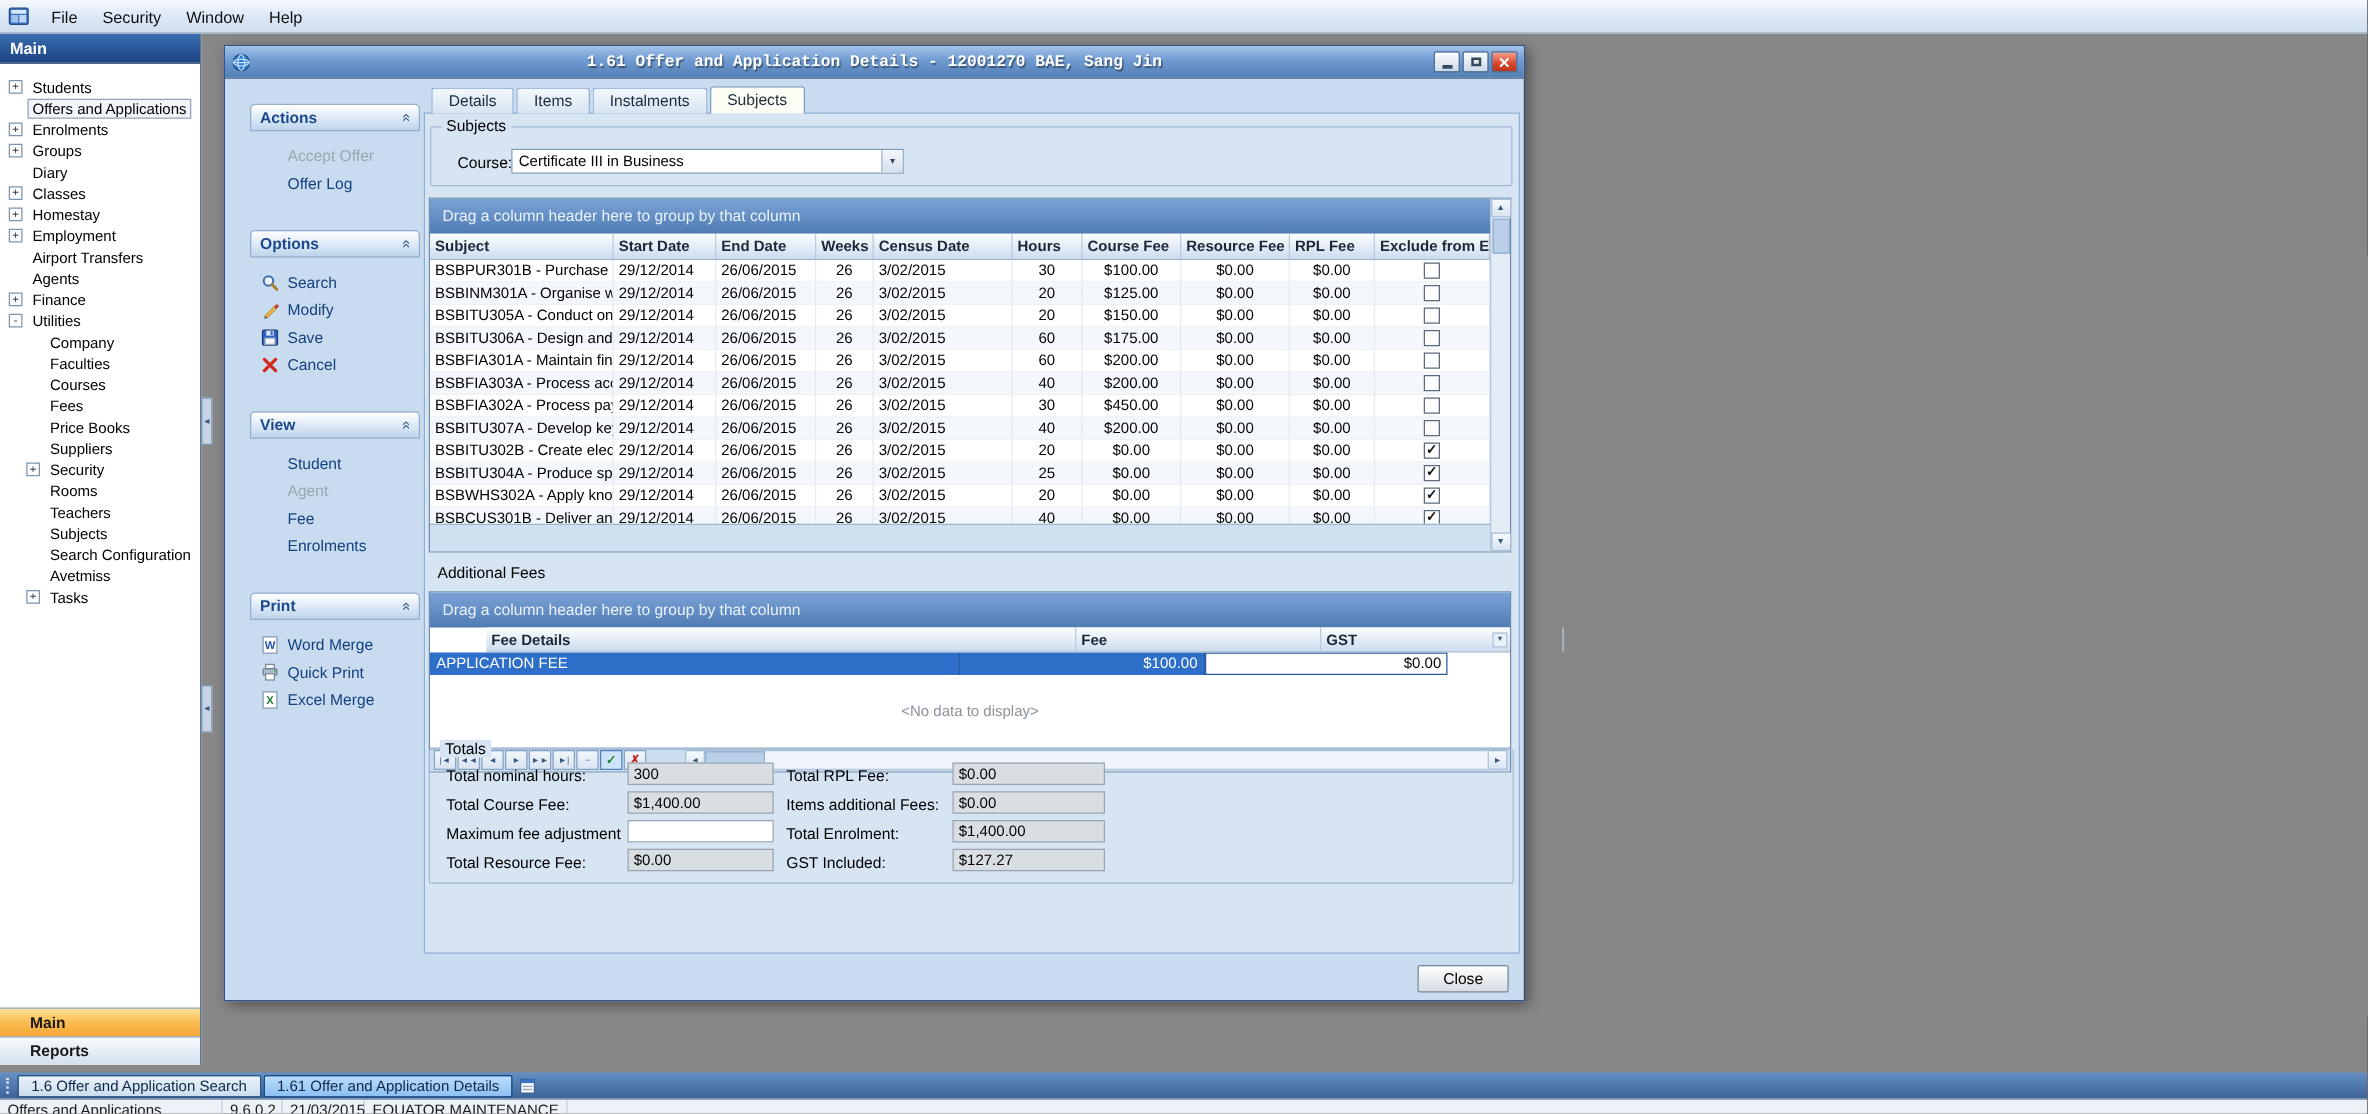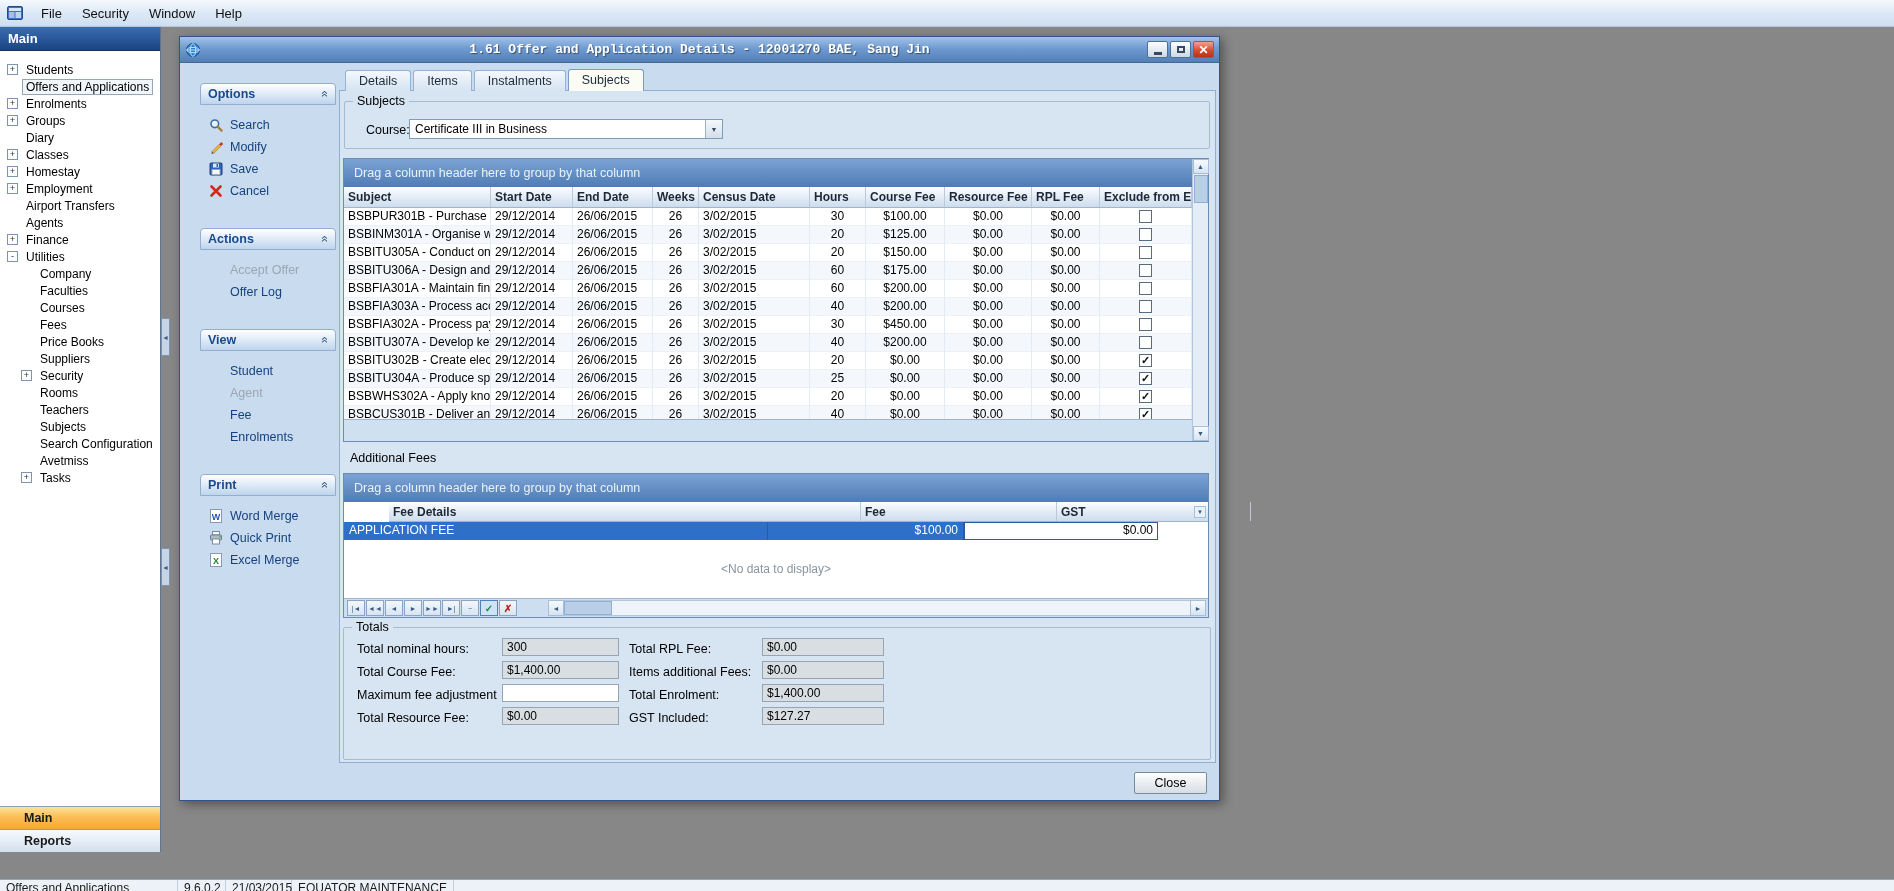--- a/index.html
+++ b/index.html
@@ -131,21 +131,21 @@
   .navbtn.end-edit { background:#cfe3f8; border-color:#4f81bd; color:#1c8a2e; font-size:10px; font-weight:bold; }
   .navbtn.cancel-edit { color:#c0271a; font-size:10px; font-weight:bold; }
   .hscroll { position:absolute; left:204px; right:2px; top:1px; height:16px; display:flex; align-items:stretch; }
   .hscroll .sarrow { height:16px; }
   .htrack { flex:1; background:#eef4fa; border:1px solid #b3c6dc; border-left:none; border-right:none; position:relative; }
   .hthumb { position:absolute; left:0; top:0; bottom:0; width:48px; background:#b9cfe8; border:1px solid #8fafd4; }
   .col-chooser { position:absolute; right:2px; top:4px; width:12px; height:12px; border:1px solid #a8bfd8;
     background:#e8f0f8; font-size:6px; color:#3c5a7c; display:flex; align-items:center; justify-content:center; }
 
   
-  .totals-gb { left:3px; top:536px; width:868px; height:133px; }
+  .totals-gb { left:3px; top:508px; width:868px; height:108px; }
   .tlab { position:absolute; font-size:12.5px; color:#000; line-height:18px; white-space:nowrap; }
   .tfield { position:absolute; height:18px; background:#d9dee3; border:1px solid #96a5b5; font-size:12px;
     padding:1px 4px; color:#000; overflow:hidden; white-space:nowrap; }
   .tfield.editable { background:#fff; }
 
   .close-btn { position:absolute; left:954px; top:735px; width:73px; height:22px;
     background:linear-gradient(#fefefe,#d7dde3); border:1px solid #7a8a99; border-radius:2px;
     font-size:12.5px; color:#000; display:flex; align-items:center; justify-content:center;
     font-family:"Liberation Sans", sans-serif; }
 
@@ -314,20 +314,34 @@
         <span class="win-btn">
             <span class="g-max"></span>
           </span>
         <span class="win-btn closebtn">✕</span>
       </span>
     </div>
 
     <div class="navpanel" id="navpanel">
         <div class="nav-group">
           <div class="nav-group-header">
+            <span class="nav-group-title">Actions</span>
+            <span class="nav-chevron">»</span>
+          </div>
+          <div class="nav-items">
+            <div class="nav-item disabled no-icon">
+              <span>Accept Offer</span>
+            </div>
+            <div class="nav-item no-icon">
+              <span>Offer Log</span>
+            </div>
+          </div>
+        </div>
+        <div class="nav-group">
+          <div class="nav-group-header">
             <span class="nav-group-title">Options</span>
             <span class="nav-chevron">»</span>
           </div>
           <div class="nav-items">
             <div class="nav-item">
               <span class="nicon">
                 <svg width="16" height="16" viewBox="0 0 16 16">
                   <circle cx="6.8" cy="6.8" r="3.8" fill="#e8f2fc" stroke="#3c6ea5" stroke-width="1.6"></circle>
                   <line x1="9.6" y1="9.6" x2="13.6" y2="13.6" stroke="#a97c2f" stroke-width="2.2" stroke-linecap="round"></line>
                 </svg>
@@ -355,34 +369,20 @@
               </span>
               <span>Save</span>
             </div>
             <div class="nav-item">
               <span class="nicon">
                 <svg width="16" height="16" viewBox="0 0 16 16">
                   <path d="M3.5 3.5 L12.5 12.5 M12.5 3.5 L3.5 12.5" stroke="#cf2a1b" stroke-width="2.6" stroke-linecap="round"></path>
                 </svg>
               </span>
               <span>Cancel</span>
-            </div>
-          </div>
-        </div>
-        <div class="nav-group">
-          <div class="nav-group-header">
-            <span class="nav-group-title">Actions</span>
-            <span class="nav-chevron">»</span>
-          </div>
-          <div class="nav-items">
-            <div class="nav-item disabled no-icon">
-              <span>Accept Offer</span>
-            </div>
-            <div class="nav-item no-icon">
-              <span>Offer Log</span>
             </div>
           </div>
         </div>
         <div class="nav-group">
           <div class="nav-group-header">
             <span class="nav-group-title">View</span>
             <span class="nav-chevron">»</span>
           </div>
           <div class="nav-items">
             <div class="nav-item no-icon">
@@ -704,20 +704,35 @@
           <span class="tfield" style="left: 418px; top: 56px; width: 122px;">$1,400.00</span>
           <span class="tlab" style="left: 285px; top: 81px;">GST Included:</span>
           <span class="tfield" style="left: 418px; top: 79px; width: 122px;">$127.27</span>
         </div>
 
     </div>
 
     <div class="close-btn">Close</div>
   </div>
 
+  <div class="taskbar">
+    <span class="grip"></span>
+    <div class="task-tabs" id="task-tabs">
+        <div class="task-tab">1.6 Offer and Application Search</div>
+        <div class="task-tab active">1.61 Offer and Application Details</div>
+        <span class="doc-icon">
+          <svg width="14" height="14" viewBox="0 0 14 14">
+            <rect x="1.5" y="1.5" width="11" height="11" fill="#fff" stroke="#3a5f95"></rect>
+            <rect x="1.5" y="1.5" width="11" height="3" fill="#3f74c4"></rect>
+            <rect x="3" y="6.5" width="8" height="1.2" fill="#99aabb"></rect>
+            <rect x="3" y="9" width="8" height="1.2" fill="#99aabb"></rect>
+          </svg>
+        </span>
+      </div>
+  </div>
 
   <div class="statusbar" id="statusbar">
       <div class="sb-panel" style="width: 178px;">Offers and Applications</div>
       <div class="sb-panel" style="width: 48px;">9.6.0.2</div>
       <div class="sb-panel" style="width: 66px;">21/03/2015</div>
       <div class="sb-panel">EQUATOR MAINTENANCE</div>
     </div>
 
 </div>
 

